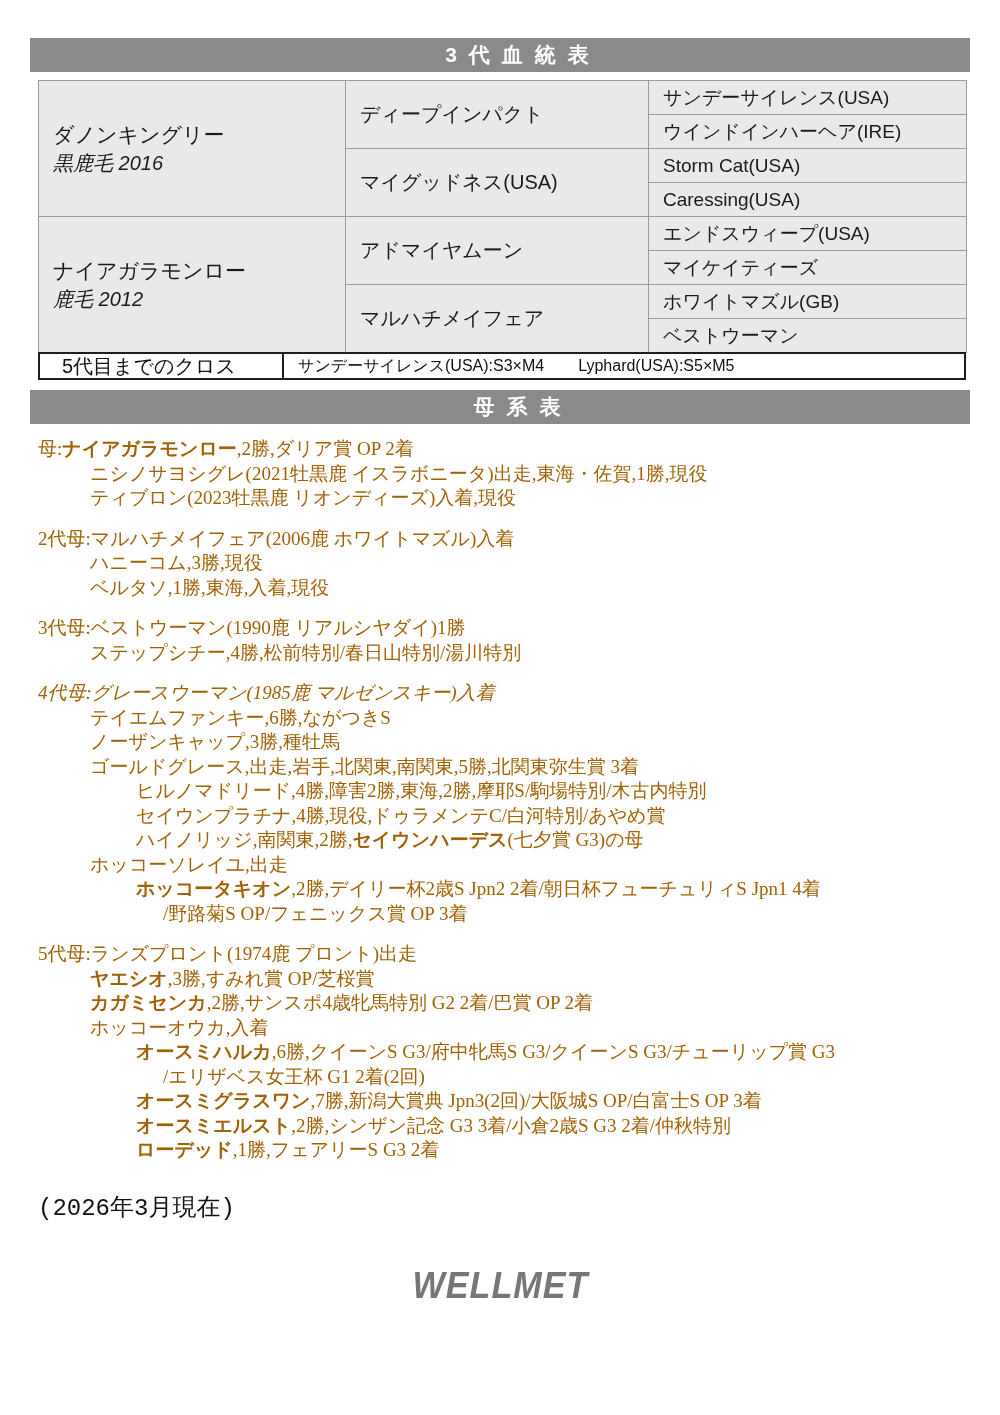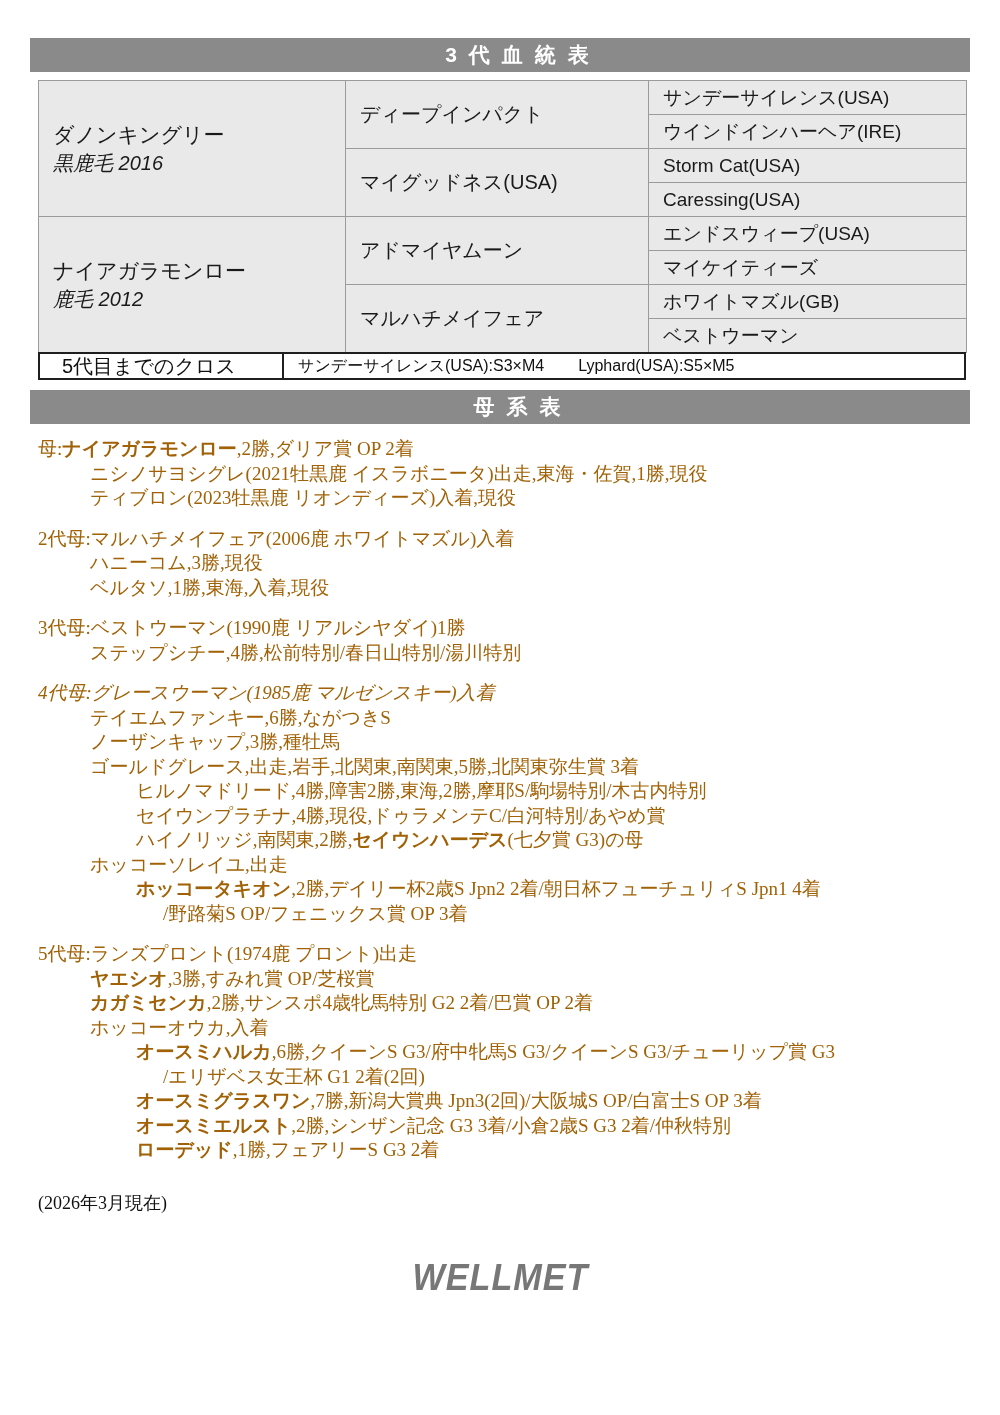--- a/index.html
+++ b/index.html
@@ -87,22 +87,22 @@
     color: #a16207;
   }
   .mline.gap { height: 16px; }
   .bname {
     font-family: "Liberation Sans", sans-serif;
     font-weight: 700;
     font-size: 19px;
   }
 
   .asof {
-    font-family: Liberation Serif, serif;
-    font-size: 18px;
+    font-family: Liberation Mono, monospace;
+    font-size: 24px;
     margin-top: 28px;
     padding-left: 8px;
   }
 
   .logo-row { text-align: center; margin-top: 42px; }
   .logo {
     display: inline-block;
     font-family: "Liberation Sans", sans-serif;
     font-weight: bold;
     font-style: italic;

